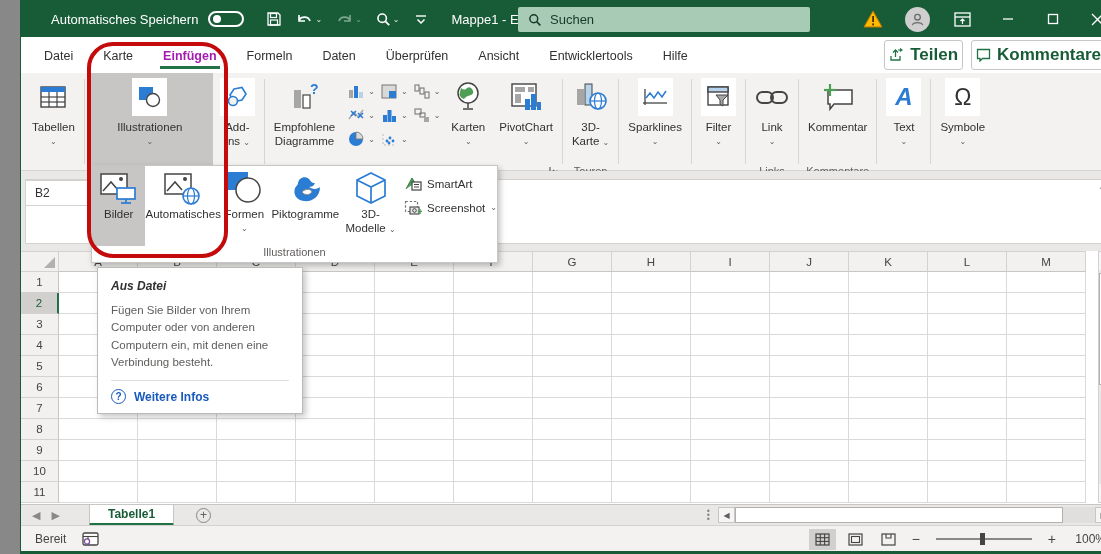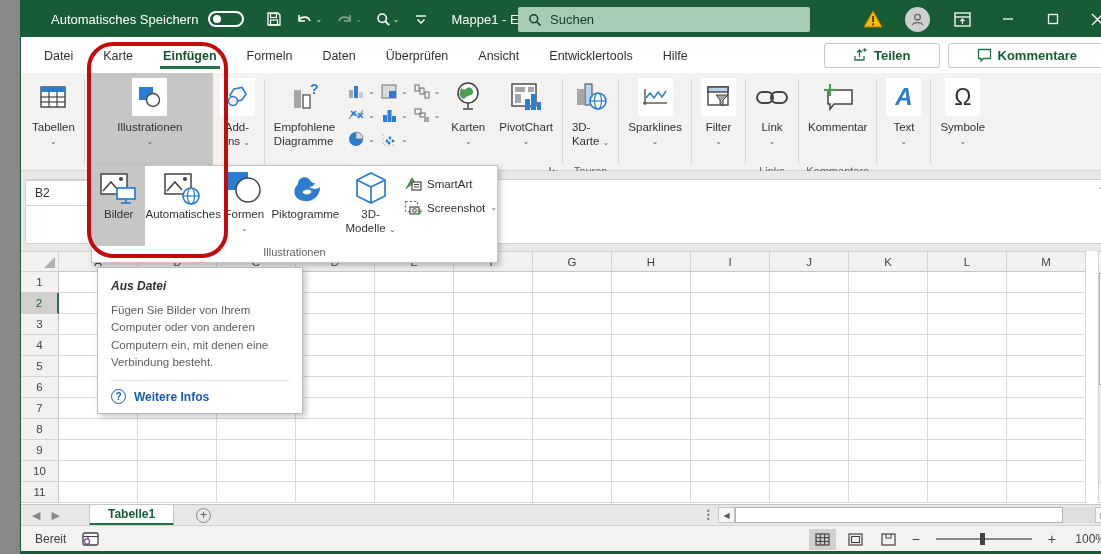--- a/index.html
+++ b/index.html
@@ -19,35 +19,35 @@
   .doc-title{margin-left:24px;font-size:13px;white-space:nowrap;}
   .tb-search{position:absolute;left:497px;top:6px;width:292px;height:25px;background:#A8CBB6;border-radius:2px;
              display:flex;align-items:center;gap:8px;padding-left:10px;color:#163826;font-size:13px;}
   .tb-right{position:absolute;right:0;top:0;height:36px;display:flex;align-items:center;gap:0;}
   .tb-btn{width:45px;height:36px;display:flex;align-items:center;justify-content:center;}
   .avatar{width:25px;height:25px;border-radius:50%;background:#CFCFCF;display:flex;align-items:center;justify-content:center;}
   .close-x{font-size:16px;}
   
   .tabrow{position:absolute;left:0;top:36px;width:100%;height:36px;background:#fff;display:flex;align-items:center;}
   .tab{font-size:12.5px;color:#323130;padding:9px 11px 7px 11px;margin:0 4px;position:relative;white-space:nowrap;}
-  .tab.active{font-weight:bold;color:#14532d;}
+  .tab.active{font-weight:bold;color:#a21caf;}
   .tab.active::after{content:"";position:absolute;left:8px;right:8px;bottom:1px;height:3px;background:#217346;}
   .tab.file{margin-left:12px;}
   .tabrow-right{margin-left:auto;display:flex;gap:8px;padding-right:14px;}
   .pill-btn{display:flex;align-items:center;gap:6px;border:1px solid #C8C6C4;background:#fff;border-radius:3px;
-            padding:4px 28px;font-size:13px;color:#185C37;font-weight:bold;}
+            padding:4px 4px;font-size:17px;color:#185C37;font-weight:bold;}
   
   .ribbon{position:absolute;left:0;top:72px;width:100%;height:98px;background:#F3F2F1;border-bottom:1px solid #D8D6D4;display:flex;}
   .rgroup{display:flex;flex-direction:column;height:100%;}
   .rgroup .content{display:flex;flex:1;align-items:flex-start;}
   .rgroup .glabel{height:17px;text-align:center;font-size:11px;color:#605E5C;position:relative;}
   .gsep{width:1px;background:#D8D6D4;margin:6px 2px 6px 2px;}
   .bigbtn{display:flex;flex-direction:column;align-items:center;padding:5px 7px 0 7px;height:92px;}
   .bigbtn .ic{height:38px;display:flex;align-items:center;justify-content:center;}
-  .bigbtn .lbl{font-size:11.5px;color:#323130;text-align:left;line-height:1.25;margin-top:4px;white-space:nowrap;}
+  .bigbtn .lbl{font-size:11.5px;color:#323130;text-align:center;line-height:1.25;margin-top:4px;white-space:nowrap;}
   .bigbtn .dd{font-size:8px;color:#605E5C;margin-top:3px;}
   .pressed{background:#C8C6C4;}
   .icon-tile{width:35px;height:34px;background:#fff;display:flex;align-items:center;justify-content:center;}
   .minigrid{display:grid;grid-template-columns:auto auto auto;grid-auto-rows:24px;column-gap:6px;padding:6px 4px 0 6px;}
   .mini{display:flex;align-items:center;gap:3px;font-size:8px;color:#605E5C;}
   .launcher{position:absolute;right:2px;bottom:2px;font-size:9px;color:#605E5C;}
   .collapse{position:absolute;right:12px;bottom:6px;color:#605E5C;font-size:11px;}
   .textA{font-size:24px;color:#2B7CD3;font-style:italic;font-weight:bold;}
   .omega{font-size:23px;color:#323130;}
   

